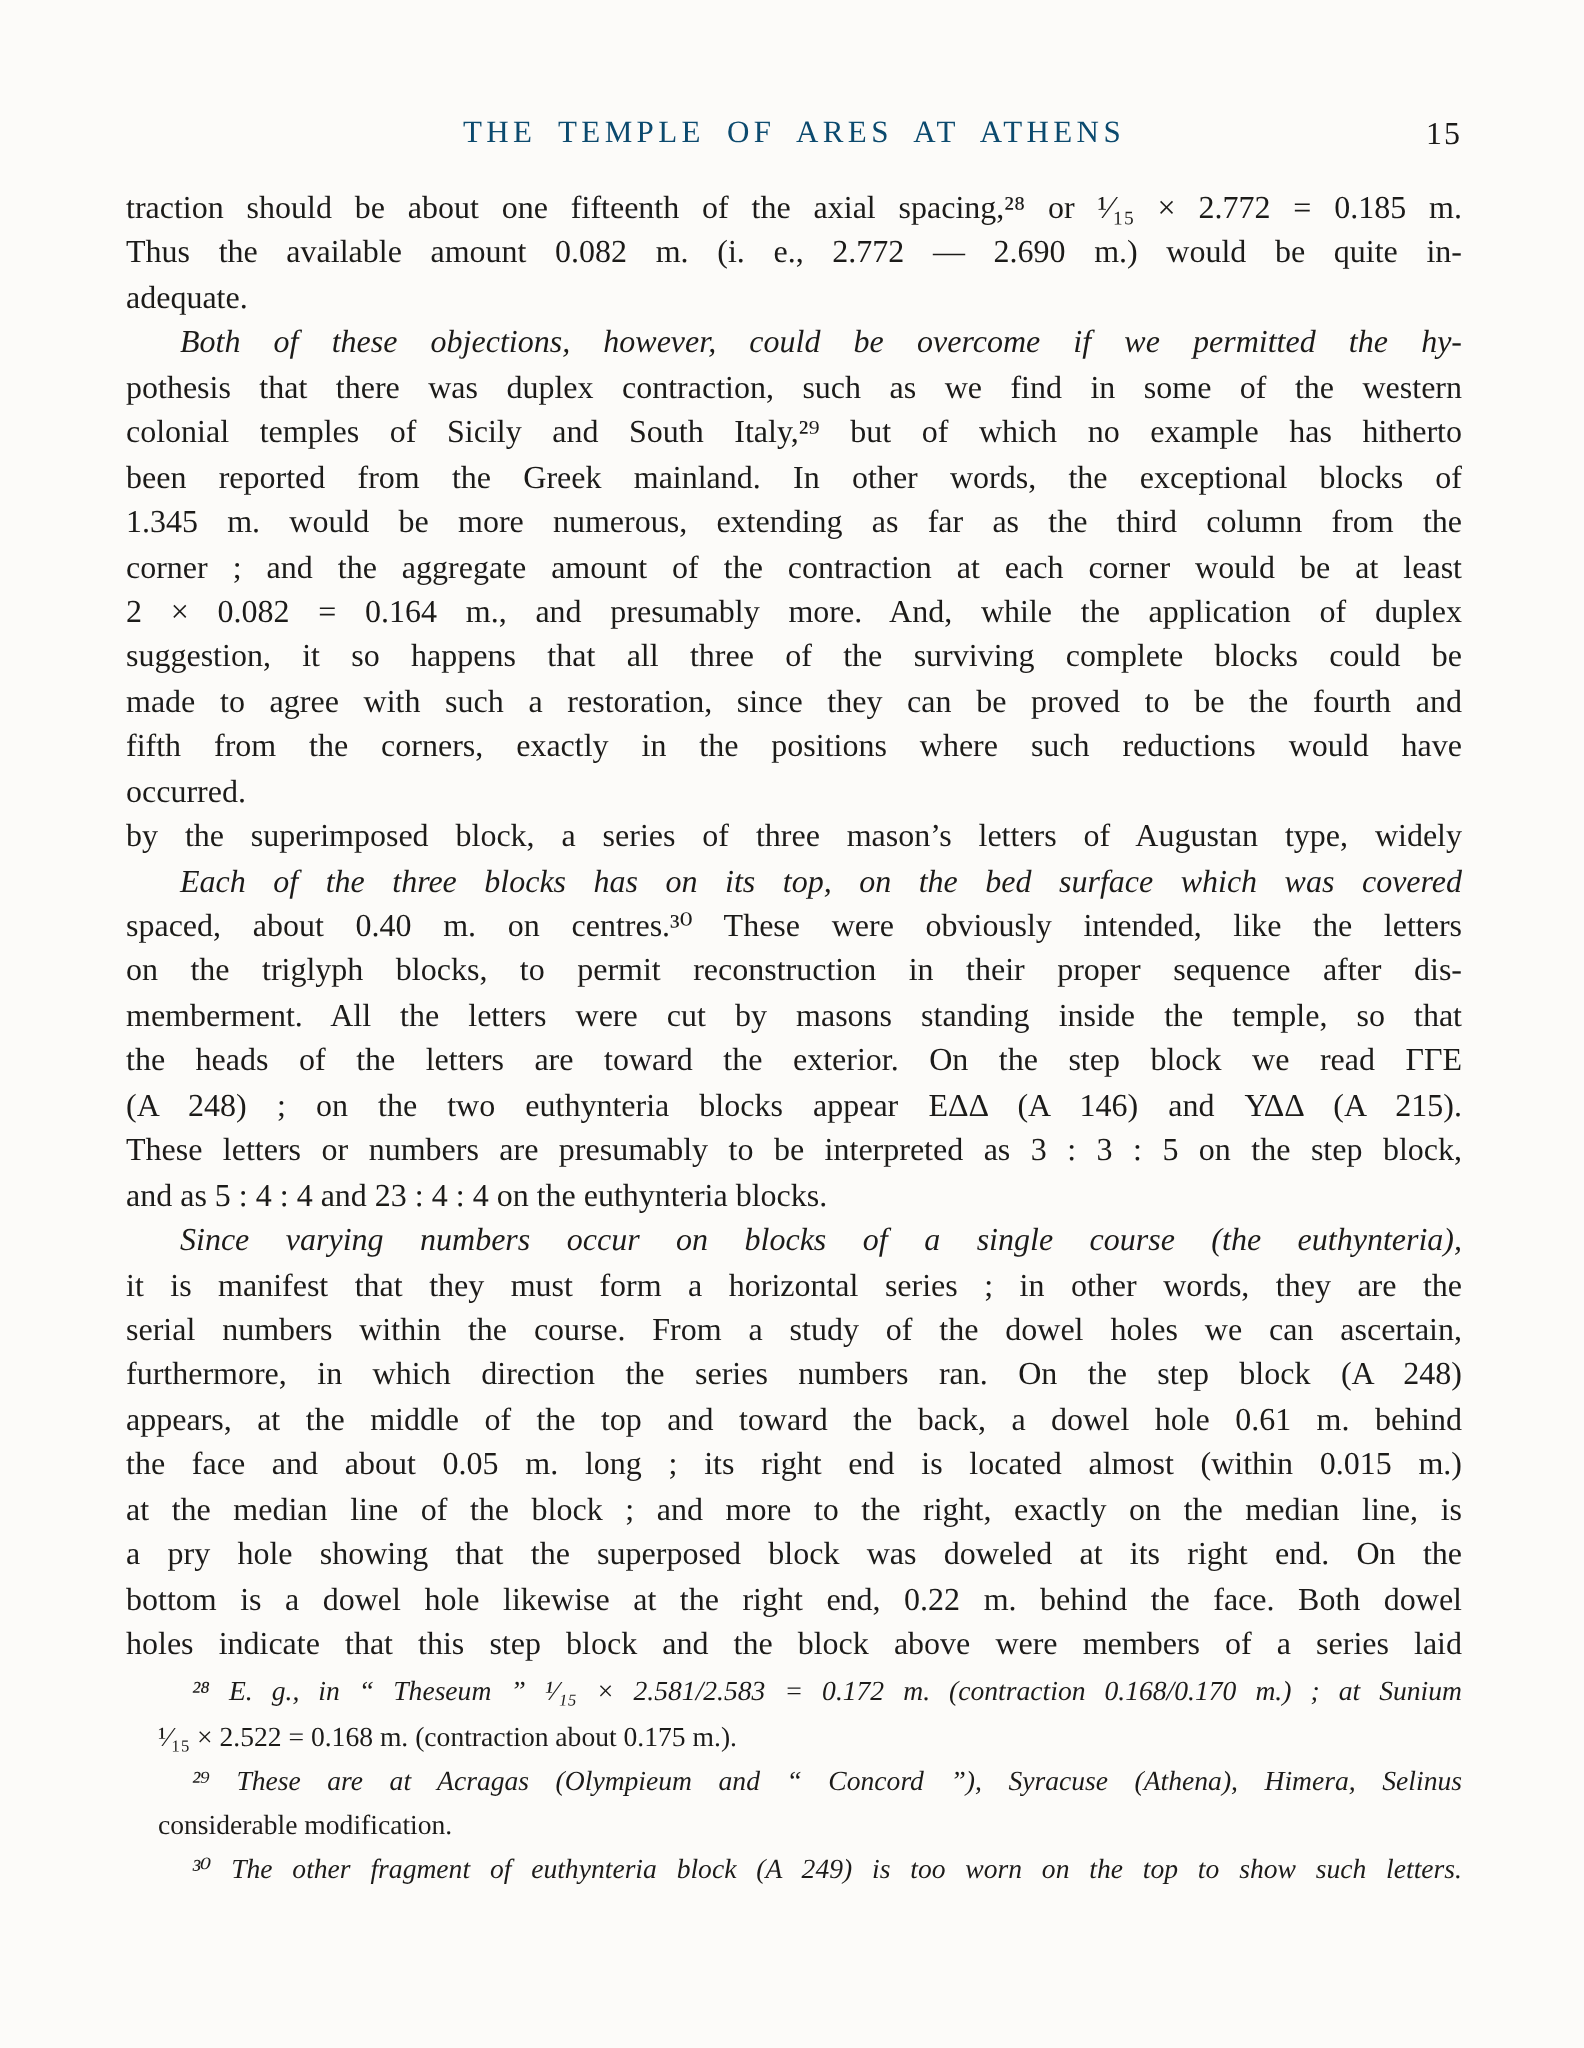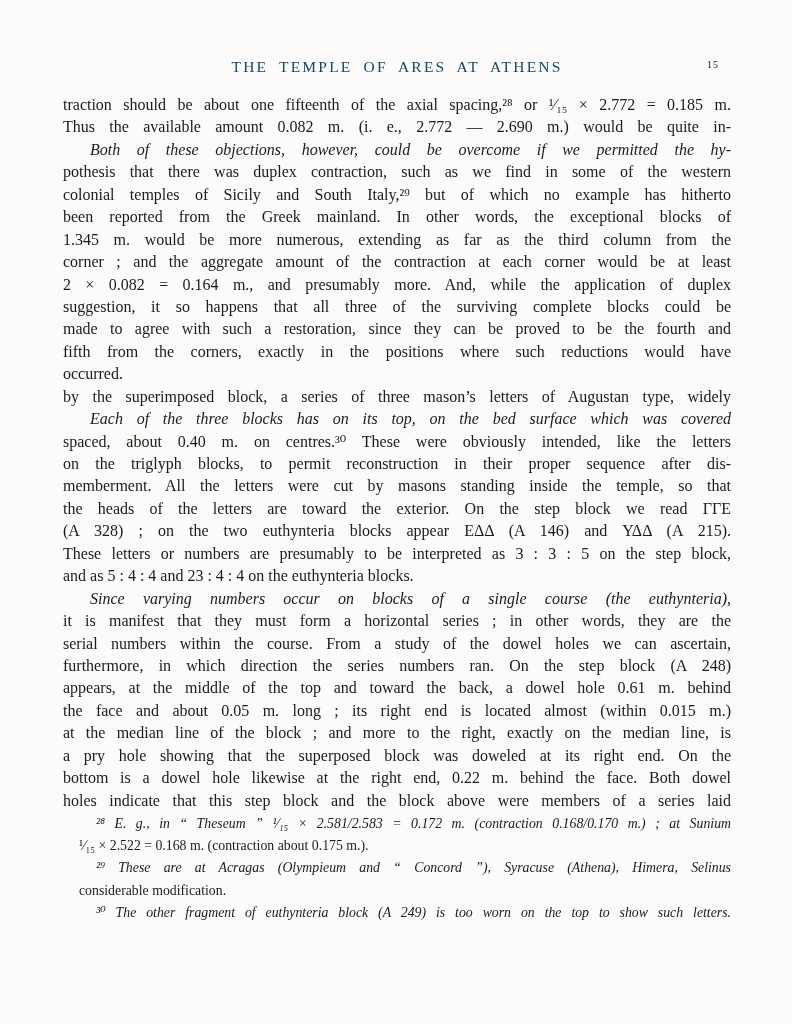--- a/index.html
+++ b/index.html
@@ -26,23 +26,23 @@
   .title {
     text-align: center;
     font-size: 15.5px;
     letter-spacing: 2.2px;
     word-spacing: 5px;
     color: #0c4a6e;
     white-space: nowrap;
   }
   .pagenum {
     position: absolute;
-    right: 12px;
+    right: 0;
     top: 1px;
-    font-size: 10px;
+    font-size: 16px;
     letter-spacing: 1px;
   }
   .body-text {
     font-size: 16px;
     line-height: 22.45px;
   }
   .para { margin: 0; }
   .line {
     text-align: justify;
     text-align-last: justify;
@@ -67,20 +67,21 @@
 <div class="page">
   <div class="header">
     <div class="title">THE TEMPLE OF ARES AT ATHENS</div>
     <div class="pagenum">15</div>
   </div>
 
   <div class="body-text">
       <div class="para">
         <div class="line">traction should be about one fifteenth of the axial spacing,²⁸ or ¹⁄₁₅ × 2.772 = 0.185 m.</div>
         <div class="line">Thus the available amount 0.082 m.  (i. e., 2.772 — 2.690 m.)  would be quite in-</div>
+        <div class="line no-stretch">adequate.</div>
       </div>
       <div class="para">
         <div class="line indent">Both of these objections, however, could be overcome if we permitted the hy-</div>
         <div class="line">pothesis that there was duplex contraction, such as we find in some of the western</div>
         <div class="line">colonial temples of Sicily and South Italy,²⁹ but of which no example has hitherto</div>
         <div class="line">been reported from the Greek mainland. In other words, the exceptional blocks of</div>
         <div class="line">1.345 m. would be more numerous, extending as far as the third column from the</div>
         <div class="line">corner ; and the aggregate amount of the contraction at each corner would be at least</div>
         <div class="line">2 × 0.082 = 0.164 m., and presumably more. And, while the application of duplex</div>
         <div class="line">suggestion, it so happens that all three of the surviving complete blocks could be</div>
@@ -88,21 +89,21 @@
         <div class="line">fifth from the corners, exactly in the positions where such reductions would have</div>
         <div class="line no-stretch">occurred.</div>
       </div>
       <div class="para">
         <div class="line">by the superimposed block, a series of three mason’s letters of Augustan type, widely</div>
         <div class="line indent">Each of the three blocks has on its top, on the bed surface which was covered</div>
         <div class="line">spaced, about 0.40 m. on centres.³⁰ These were obviously intended, like the letters</div>
         <div class="line">on the triglyph blocks, to permit reconstruction in their proper sequence after dis-</div>
         <div class="line">memberment. All the letters were cut by masons standing inside the temple, so that</div>
         <div class="line">the heads of the letters are toward the exterior. On the step block we read ΓΓΕ</div>
-        <div class="line">(A 328) ; on the two euthynteria blocks appear ΕΔΔ (A 146) and ΥΔΔ (A 215).</div>
+        <div class="line">(A 248) ; on the two euthynteria blocks appear ΕΔΔ (A 146) and ΥΔΔ (A 215).</div>
         <div class="line">These letters or numbers are presumably to be interpreted as 3 : 3 : 5 on the step block,</div>
         <div class="line no-stretch">and as 5 : 4 : 4 and 23 : 4 : 4 on the euthynteria blocks.</div>
       </div>
       <div class="para">
         <div class="line indent">Since varying numbers occur on blocks of a single course (the euthynteria),</div>
         <div class="line">it is manifest that they must form a horizontal series ; in other words, they are the</div>
         <div class="line">serial numbers within the course. From a study of the dowel holes we can ascertain,</div>
         <div class="line">furthermore, in which direction the series numbers ran. On the step block (A 248)</div>
         <div class="line">appears, at the middle of the top and toward the back, a dowel hole 0.61 m. behind</div>
         <div class="line">the face and about 0.05 m. long ; its right end is located almost (within 0.015 m.)</div>

